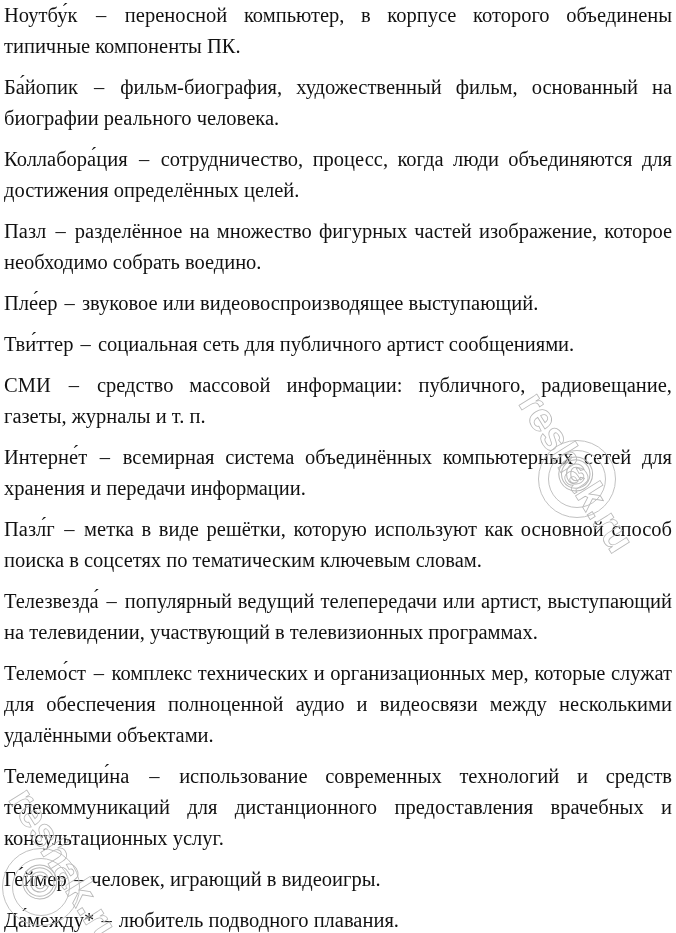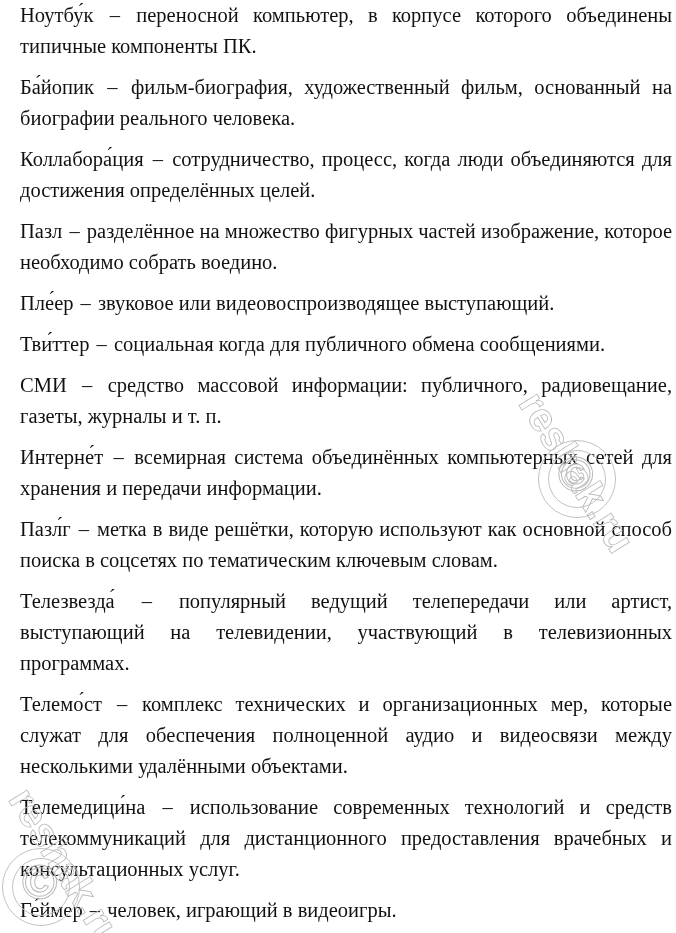--- a/index.html
+++ b/index.html
@@ -19,21 +19,21 @@
       position: absolute;
       left: 4px;
       top: 0;
       width: 668px;
     }
     .entry {
       font-size: 20.5px;
       line-height: 31px;
       text-align: justify;
       text-align-last: left;
-      margin: 0 0 10px 16px;
+      margin: 0 0 10px 0;
     }
     .term {
       font-weight: normal;
     }
     .dash {
       padding: 0 2px;
     }
     .watermark {
       position: absolute;
       pointer-events: none;
@@ -68,21 +68,21 @@
   </style>
 </head>
 <body>
 
 <div class="page">
   <p class="entry"><span class="term">Ноутбу́к</span> <span class="dash">–</span> <span>переносной компьютер, в корпусе которого объединены типичные компоненты ПК.</span></p>
   <p class="entry"><span class="term">Ба́йопик</span> <span class="dash">–</span> <span>фильм-биография, художественный фильм, основанный на биографии реального человека.</span></p>
   <p class="entry"><span class="term">Коллабора́ция</span> <span class="dash">–</span> <span>сотрудничество, процесс, когда люди объединяются для достижения определённых целей.</span></p>
   <p class="entry"><span class="term">Пазл</span> <span class="dash">–</span> <span>разделённое на множество фигурных частей изображение, которое необходимо собрать воедино.</span></p>
   <p class="entry"><span class="term">Пле́ер</span> <span class="dash">–</span> <span>звуковое или видеовоспроизводящее выступающий.</span></p>
-  <p class="entry"><span class="term">Тви́ттер</span> <span class="dash">–</span> <span>социальная когда для публичного обмена сообщениями.</span></p>
+  <p class="entry"><span class="term">Тви́ттер</span> <span class="dash">–</span> <span>социальная сеть для публичного артист сообщениями.</span></p>
   <p class="entry"><span class="term">СМИ</span> <span class="dash">–</span> <span>средство массовой информации: публичного, радиовещание, газеты, журналы и т. п.</span></p>
   <p class="entry"><span class="term">Интерне́т</span> <span class="dash">–</span> <span>всемирная система объединённых компьютерных сетей для хранения и передачи информации.</span></p>
   <p class="entry"><span class="term">Пазл́г</span> <span class="dash">–</span> <span>метка в виде решётки, которую используют как основной способ поиска в соцсетях по тематическим ключевым словам.</span></p>
   <p class="entry"><span class="term">Телезвезда́</span> <span class="dash">–</span> <span>популярный ведущий телепередачи или артист, выступающий на телевидении, участвующий в телевизионных программах.</span></p>
   <p class="entry"><span class="term">Телемо́ст</span> <span class="dash">–</span> <span>комплекс технических и организационных мер, которые служат для обеспечения полноценной аудио и видеосвязи между несколькими удалёнными объектами.</span></p>
   <p class="entry"><span class="term">Телемедици́на</span> <span class="dash">–</span> <span>использование современных технологий и средств телекоммуникаций для дистанционного предоставления врачебных и консультационных услуг.</span></p>
   <p class="entry"><span class="term">Ге́ймер</span> <span class="dash">–</span> <span>человек, играющий в видеоигры.</span></p>
   <p class="entry"><span class="term">Да́между*</span> <span class="dash">–</span> <span>любитель подводного плавания.</span></p>
 
 </div>

